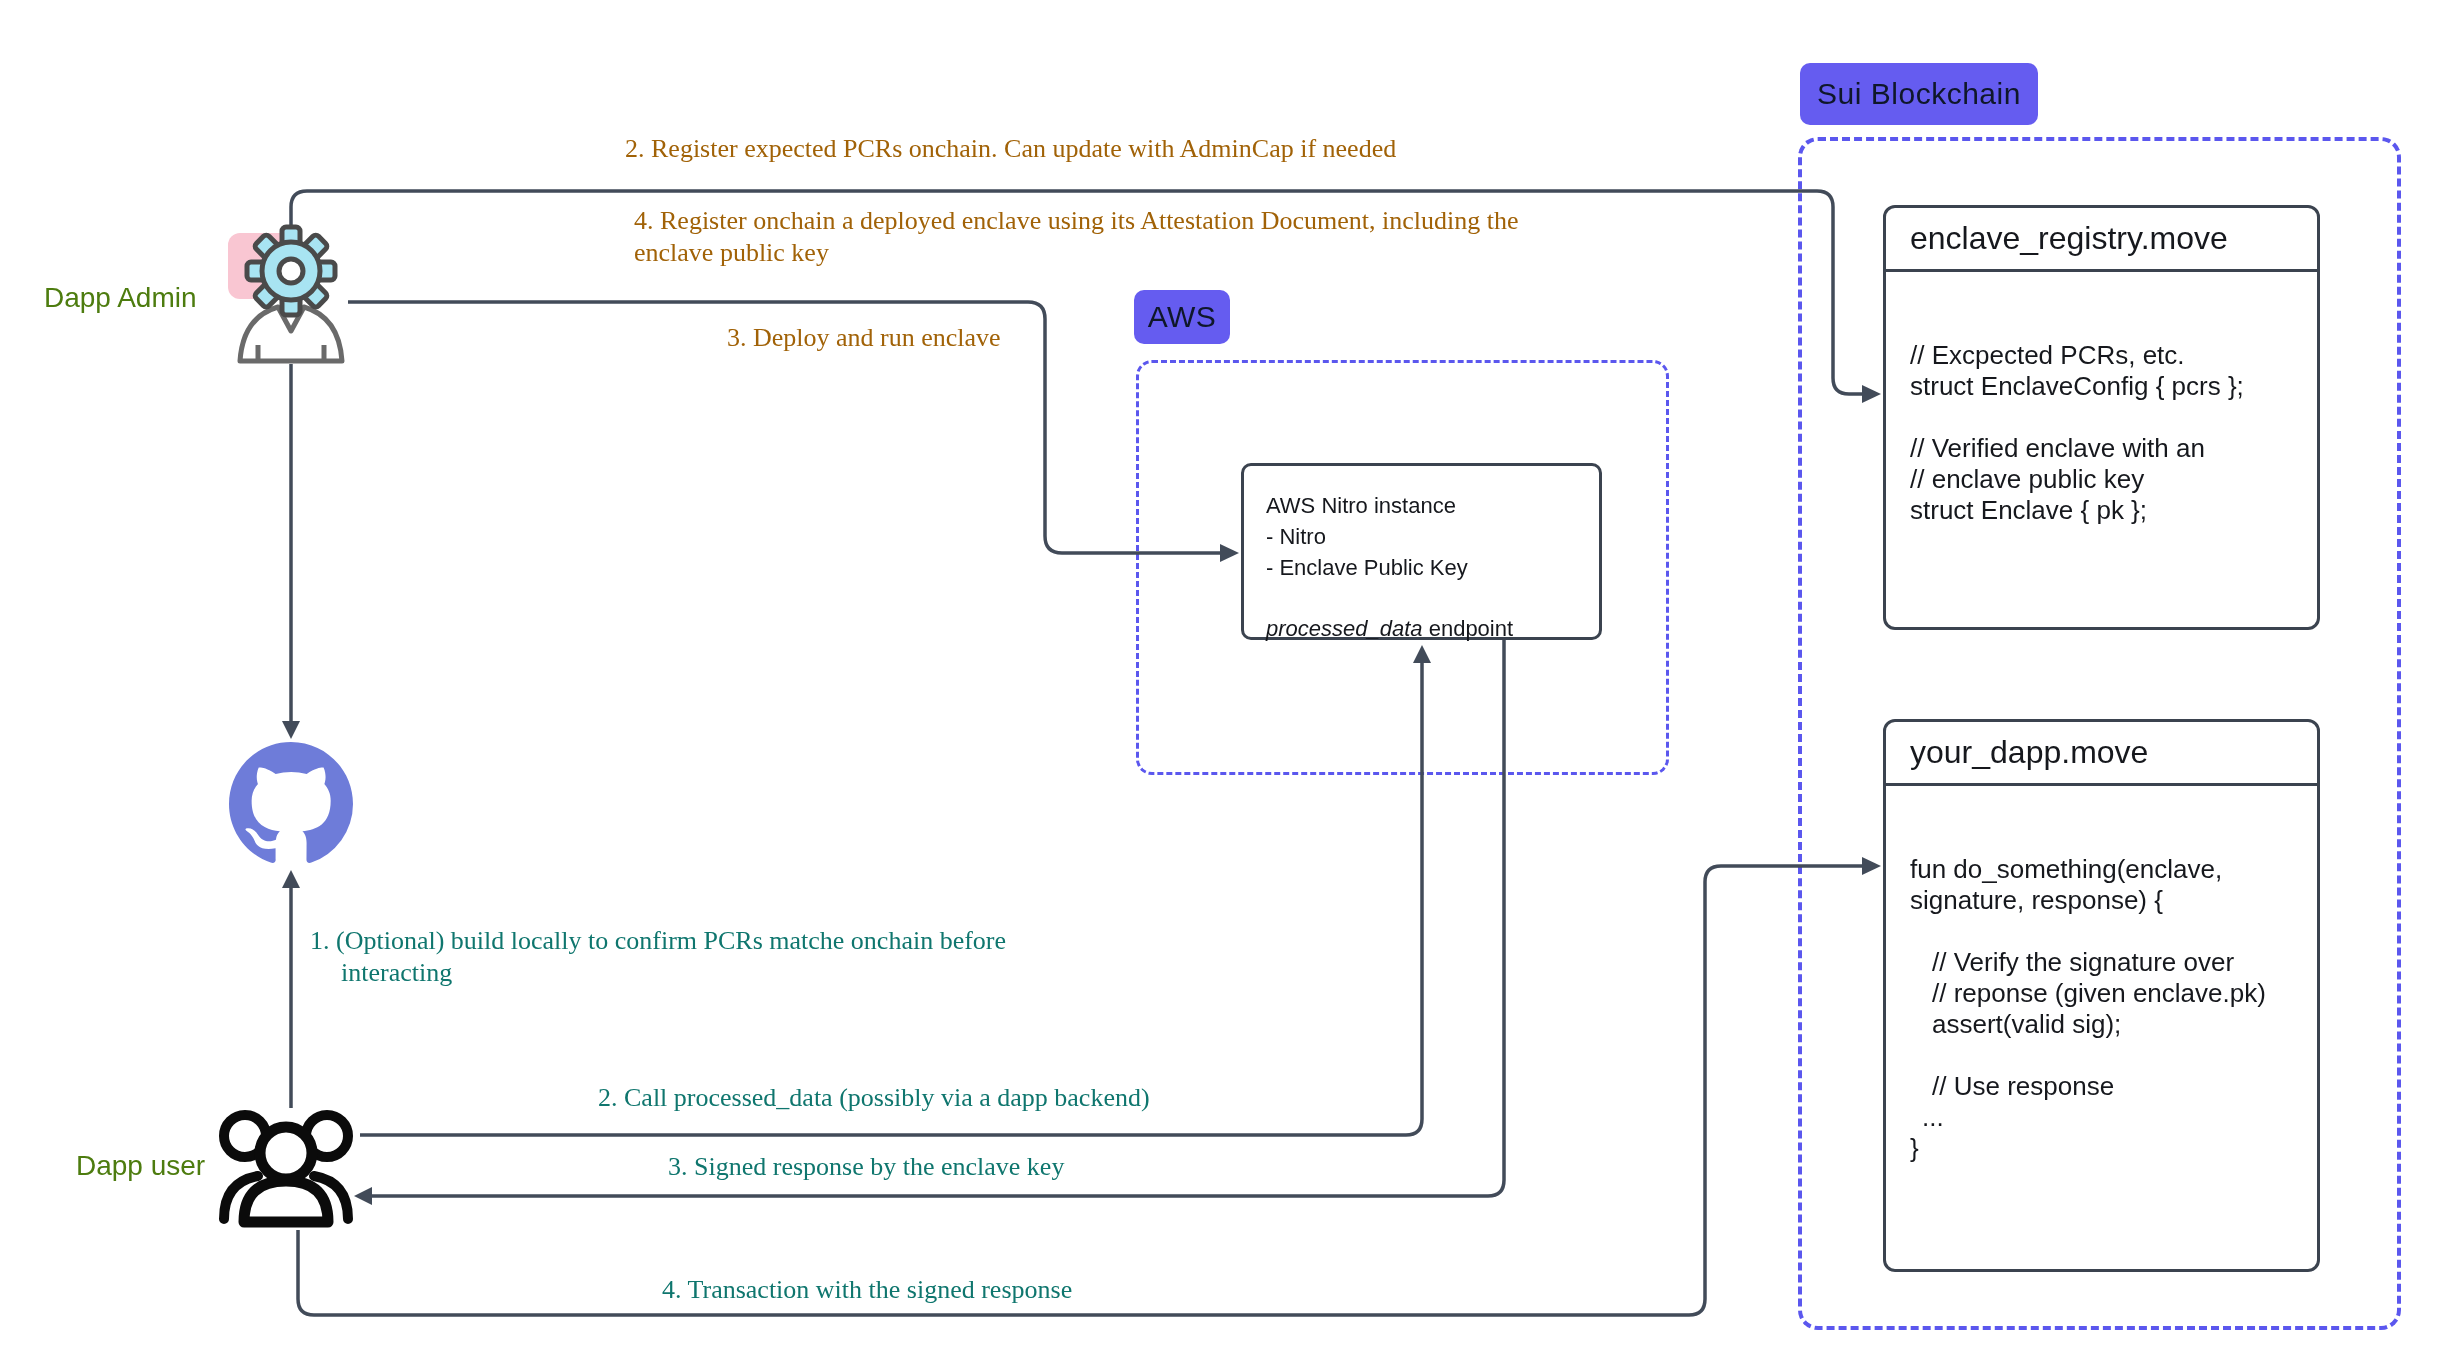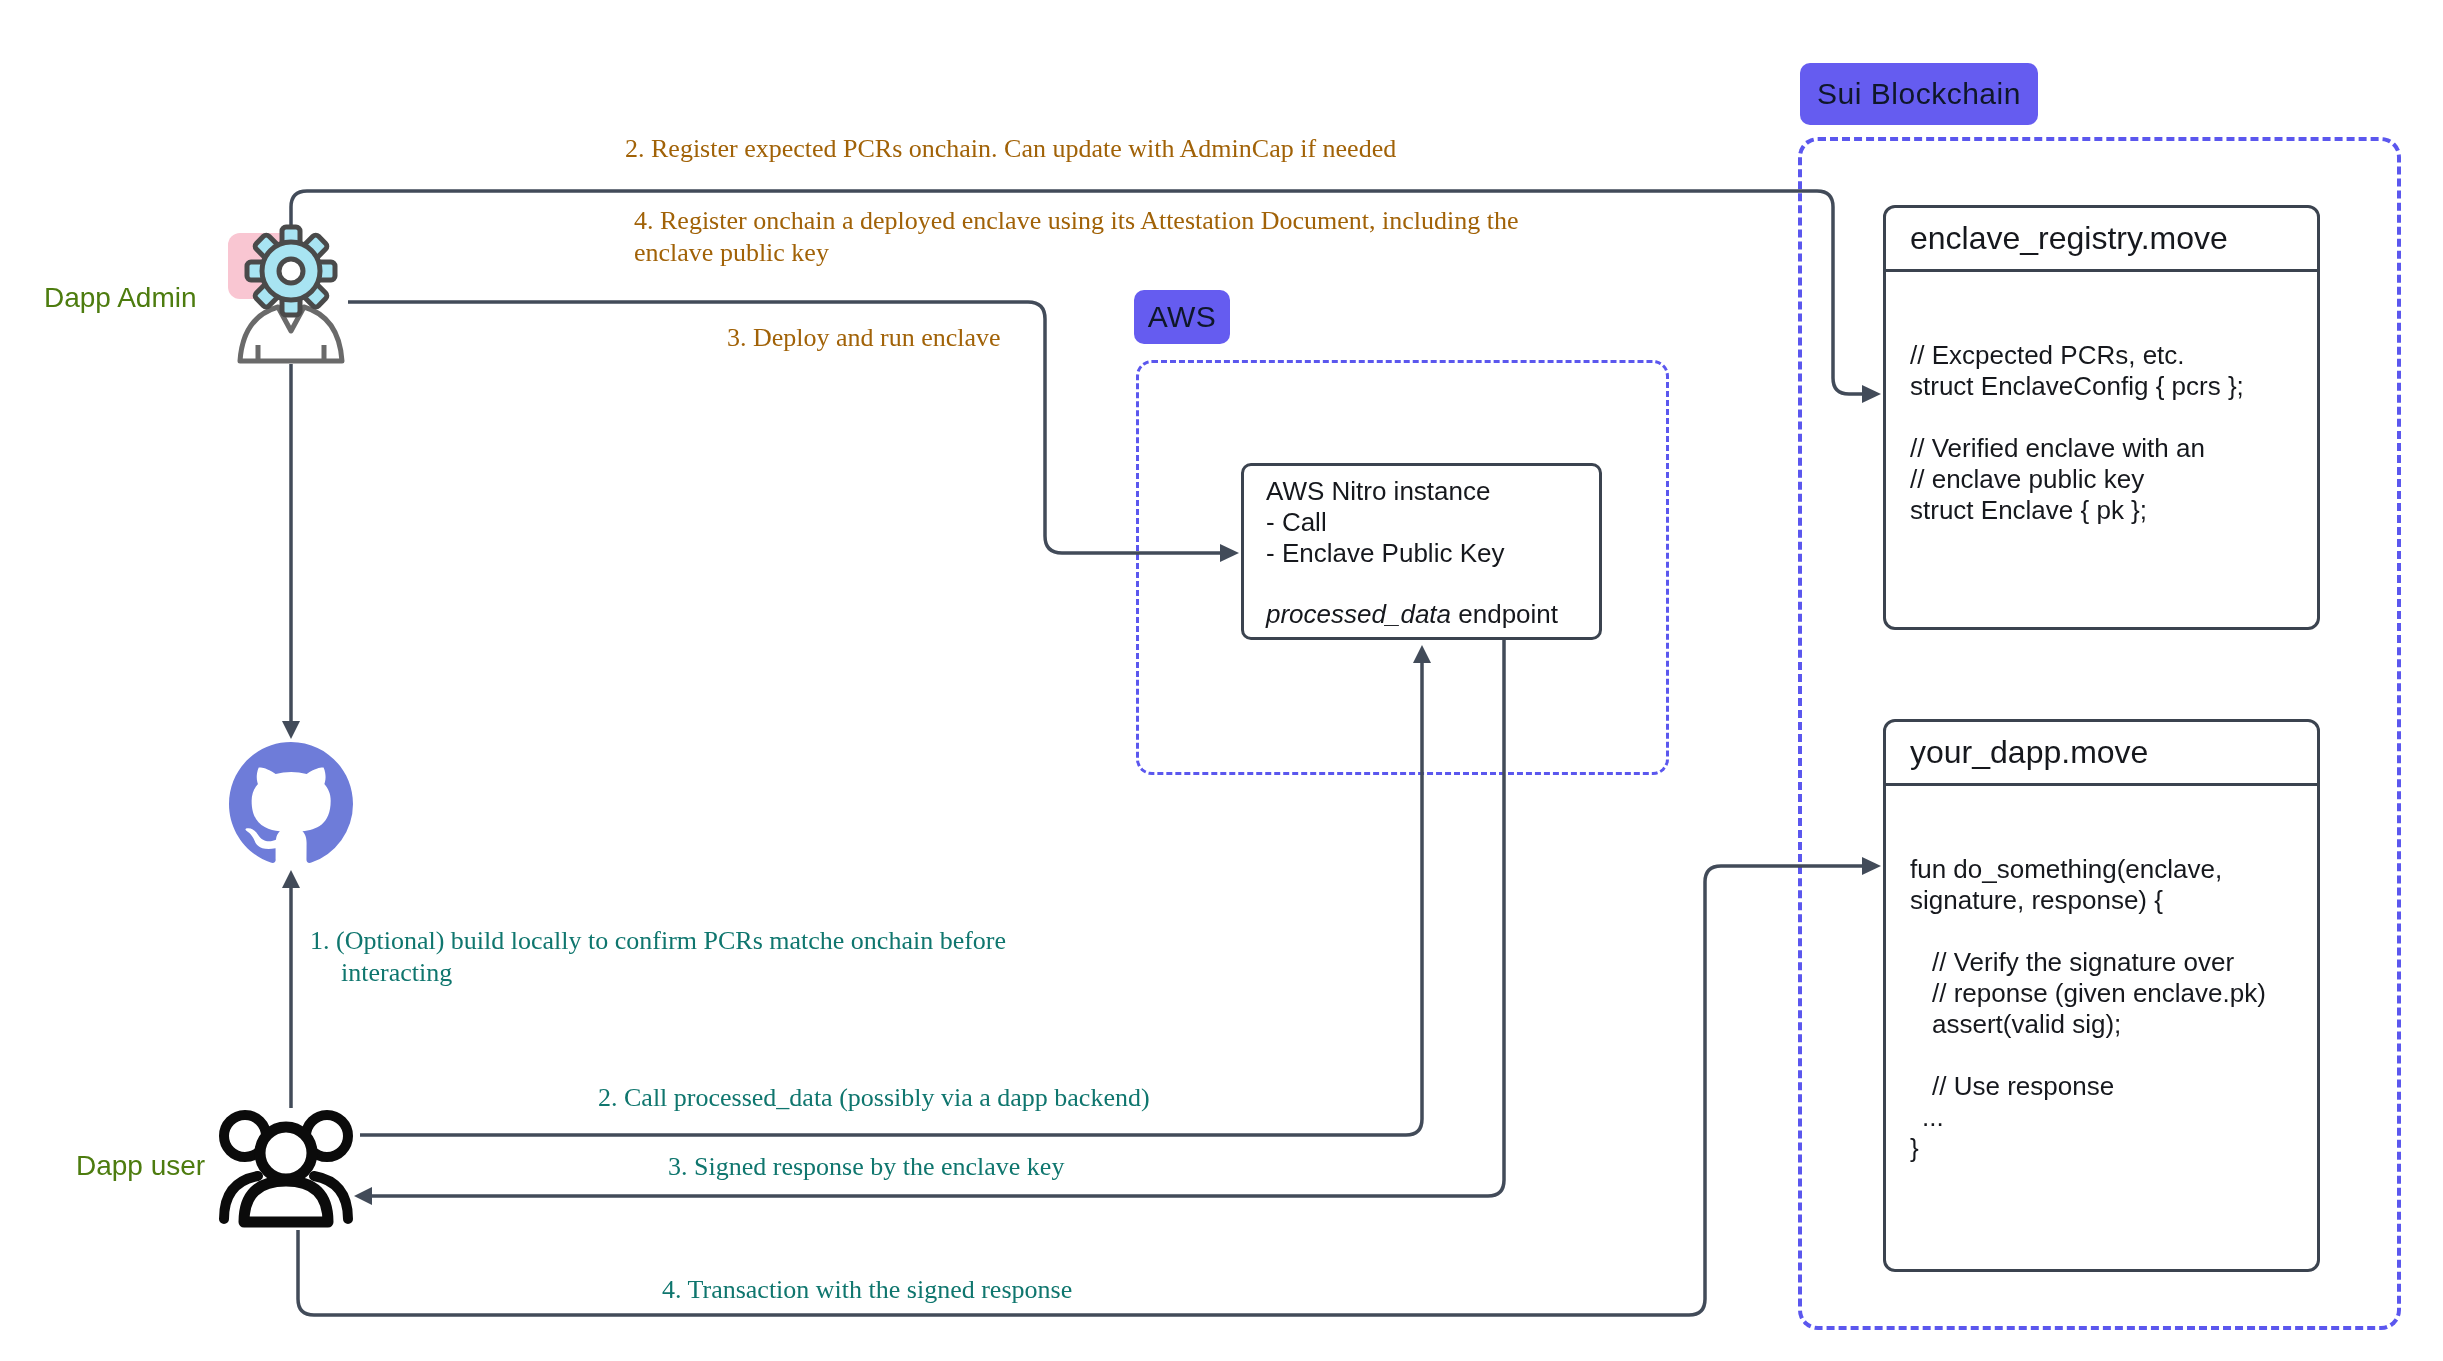--- a/index.html
+++ b/index.html
@@ -20,21 +20,21 @@
             box-sizing:border-box;z-index:3;color:#16181d;}
   .code-title{height:61px;border-bottom:3px solid #3b434f;display:flex;align-items:center;
               padding:0 24px;font-size:32px;}
   .code-body{padding:68px 20px 0 24px;font-size:26px;line-height:31px;}
   .code-line{min-height:31px;white-space:pre;}
   .ind{padding-left:22px;}
   .ind-sm{padding-left:12px;}
   .enclave-box{left:1883px;top:205px;width:437px;height:425px;}
   .dapp-box{left:1883px;top:719px;width:437px;height:553px;}
   .nitro-box{left:1241px;top:463px;width:361px;height:177px;border-radius:10px;}
-  .nitro-body{padding:10px 18px 0 22px;font-size:26px;line-height:31px;}
+  .nitro-body{padding:24px 18px 0 22px;font-size:22px;line-height:31px;}
   .nitro-endpoint{margin-top:30px;}
   .it{font-style:italic;}
   
   .ann{position:absolute;z-index:3;font-family:"Liberation Serif",serif;font-size:26px;line-height:32px;}
   .green{color:#a16207;}
   .black{color:#0f766e;}
   .g2{left:625px;top:133px;width:820px;}
   .g4{left:634px;top:205px;width:950px;}
   .g3{left:727px;top:322px;width:400px;}
   .g1{left:295px;top:512px;width:420px;}
@@ -146,19 +146,19 @@
       <div class="code-line"></div>
       <div class="code-line">// Verified enclave with an</div>
       <div class="code-line">// enclave public key</div>
       <div class="code-line">struct Enclave { pk };</div>
     </div>
   </div>
 
   <div class="code-box nitro-box">
     <div class="nitro-body">
       <div class="code-line">AWS Nitro instance</div>
-      <div class="code-line">- Call</div>
+      <div class="code-line">- Nitro</div>
       <div class="code-line">- Enclave Public Key</div>
       <div class="code-line nitro-endpoint"><span class="it">processed_data</span><span> endpoint</span></div>
     </div>
   </div>
 
 </div>
 
 </body></html>

